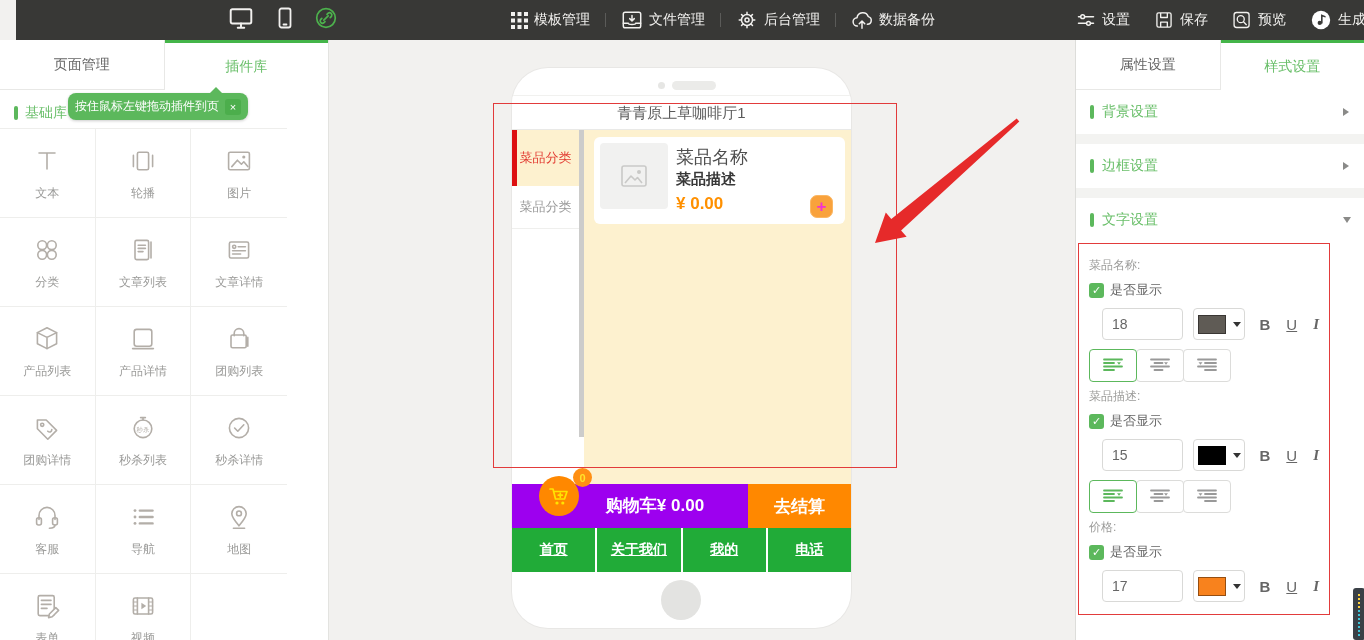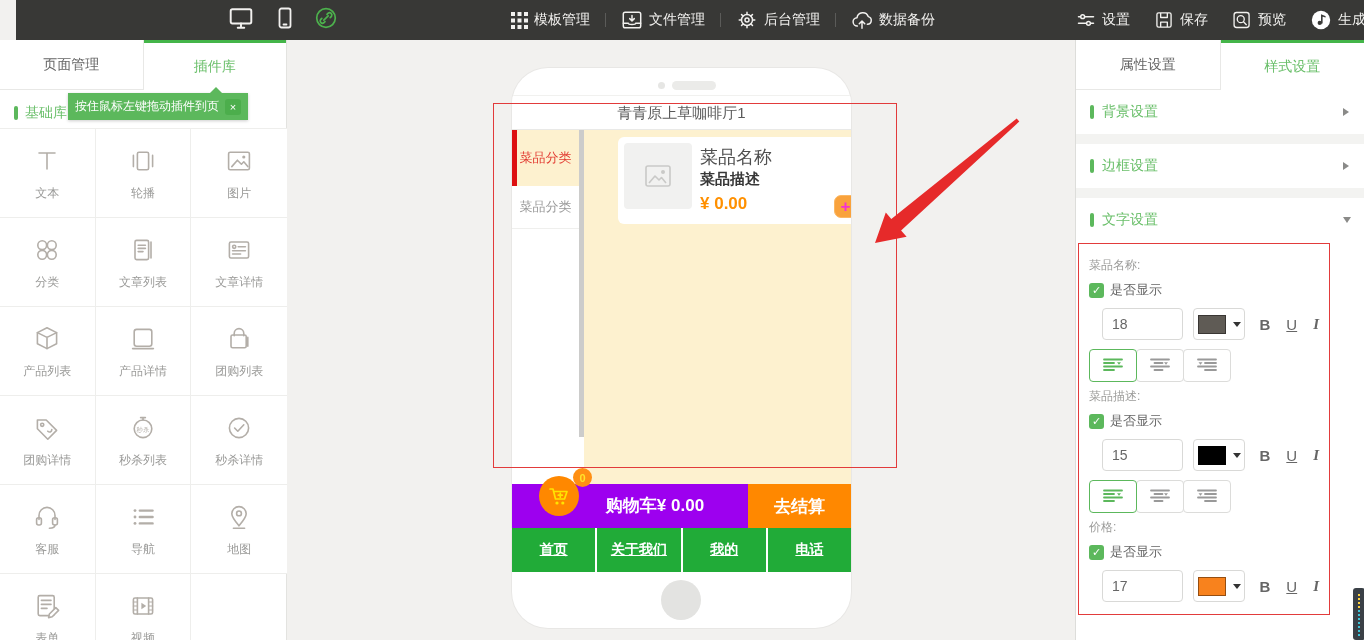--- a/index.html
+++ b/index.html
@@ -9,29 +9,29 @@
   
   .topbar{position:absolute;left:16px;top:0;width:1364px;height:40px;background:#383836;}
   .tb-left{position:absolute;left:212px;top:0;height:40px;display:flex;align-items:center;gap:18px;}
   .tb-center{position:absolute;left:495px;top:0;height:40px;display:flex;align-items:center;gap:15px;}
   .tb-right{position:absolute;right:14px;top:0;height:40px;display:flex;align-items:center;gap:24px;}
   .tb-item{display:flex;align-items:center;gap:6px;color:#f2f1ef;font-size:14px;cursor:pointer;}
   .tb-div{width:1px;height:14px;background:#5b5b59;}
   .tb-item svg{display:block;}
 
   
-  .sidebar{position:absolute;left:0;top:40px;width:287px;height:600px;background:#fff;border-right:1px solid #e3e3e0;box-sizing:border-box;}
+  .sidebar{position:absolute;left:0;top:40px;width:329px;height:600px;background:#fff;border-right:1px solid #e3e3e0;box-sizing:border-box;}
   .side-tabs{display:flex;height:50px;}
   .side-tab{flex:1;display:flex;align-items:center;justify-content:center;font-size:14px;color:#666;
             background:#fff;border-bottom:1px solid #e8e8e6;border-right:1px solid #e8e8e6;cursor:pointer;box-sizing:border-box;}
   .side-tab.active{color:#6abf6a;border-top:3px solid #44b549;border-bottom:none;border-right:none;}
   .lib-row{position:absolute;left:14px;top:64px;display:flex;align-items:center;gap:7px;color:#6abf6a;font-size:14px;}
   .green-bar{width:4px;height:14px;background:#5cb85c;border-radius:2px;}
   .tooltip{position:absolute;left:68px;top:53px;z-index:10;background:#5cb85c;color:#fff;font-size:12px;
-           padding:5px 7px;border-radius:0;display:flex;align-items:center;gap:6px;box-shadow:0 1px 3px rgba(0,0,0,.2);}
+           padding:5px 7px;border-radius:8px;display:flex;align-items:center;gap:6px;box-shadow:0 1px 3px rgba(0,0,0,.2);}
   .tooltip .tt-arrow{position:absolute;top:-6px;left:142px;width:0;height:0;
            border-left:6px solid transparent;border-right:6px solid transparent;border-bottom:6px solid #5cb85c;}
   .tt-close{width:16px;height:16px;background:#4cae4c;border-radius:3px;display:flex;align-items:center;justify-content:center;
             font-size:11px;cursor:pointer;}
   .w-grid{position:absolute;left:0;top:88px;width:287px;height:512px;overflow:hidden;display:grid;
           grid-template-columns:repeat(3,1fr);grid-auto-rows:89px;border-top:1px solid #eeeeec;}
   .w-cell{border-right:1px solid #eeeeec;border-bottom:1px solid #eeeeec;background:#fff;display:flex;
           flex-direction:column;align-items:center;justify-content:center;gap:8px;cursor:grab;box-sizing:border-box;}
   .w-cell:nth-child(3n){border-right:none;}
   .w-icon svg{display:block;width:32px;height:32px;}
@@ -47,21 +47,21 @@
   .ph-title{position:absolute;left:0;top:28px;width:339px;height:34px;line-height:34px;text-align:center;
             font-size:15px;color:#5a5a5a;border-bottom:1px solid #e9e9e7;background:#fff;box-sizing:border-box;}
   .ph-catcol{position:absolute;left:0;top:62px;width:67px;height:354px;background:#fff;}
   .ph-cat1{position:absolute;left:0;top:0;width:67px;height:56px;background:#fdf1cf;display:flex;align-items:center;
            justify-content:center;font-size:13px;color:#e23c32;cursor:pointer;}
   .ph-cat1::before{content:"";position:absolute;left:0;top:0;width:5px;height:56px;background:#dd1010;}
   .ph-cat2{position:absolute;left:0;top:56px;width:67px;height:43px;background:#fff;display:flex;align-items:center;
            justify-content:center;font-size:13px;color:#9a9a9a;border-bottom:1px solid #efefed;cursor:pointer;box-sizing:border-box;}
   .ph-scroll{position:absolute;left:67px;top:62px;width:5px;height:307px;background:#cccccb;}
   .ph-content{position:absolute;left:72px;top:62px;width:267px;height:354px;background:#fdf1cf;}
-  .ph-card{position:absolute;left:10px;top:7px;width:251px;height:87px;background:#fff;border-radius:6px;margin-left:24px;}
+  .ph-card{position:absolute;left:10px;top:7px;width:251px;height:87px;background:#fff;border-radius:6px;}
   .ph-img{position:absolute;left:6px;top:6px;width:68px;height:66px;background:#f1f1f0;border-radius:4px;
           display:flex;align-items:center;justify-content:center;}
   .ph-name{position:absolute;left:82px;top:8px;font-size:18px;color:#4e4e4e;}
   .ph-desc{position:absolute;left:82px;top:33px;font-size:15px;font-weight:bold;color:#383838;}
   .ph-price{position:absolute;left:82px;top:57px;font-size:17px;font-weight:bold;color:#ff9000;}
   .ph-plus{position:absolute;left:216px;top:58px;width:23px;height:23px;border-radius:7px;background:#f9a23c;
            border:1px solid #fbb763;color:#f531d2;font-size:17px;font-weight:bold;display:flex;align-items:center;
            justify-content:center;box-sizing:border-box;cursor:pointer;line-height:1;}
   .ph-cartbar{position:absolute;left:0;top:416px;width:236px;height:44px;background:#9d00ef;}
   .ph-cartlabel{position:absolute;left:50px;top:416px;width:186px;height:44px;line-height:44px;text-align:center;

